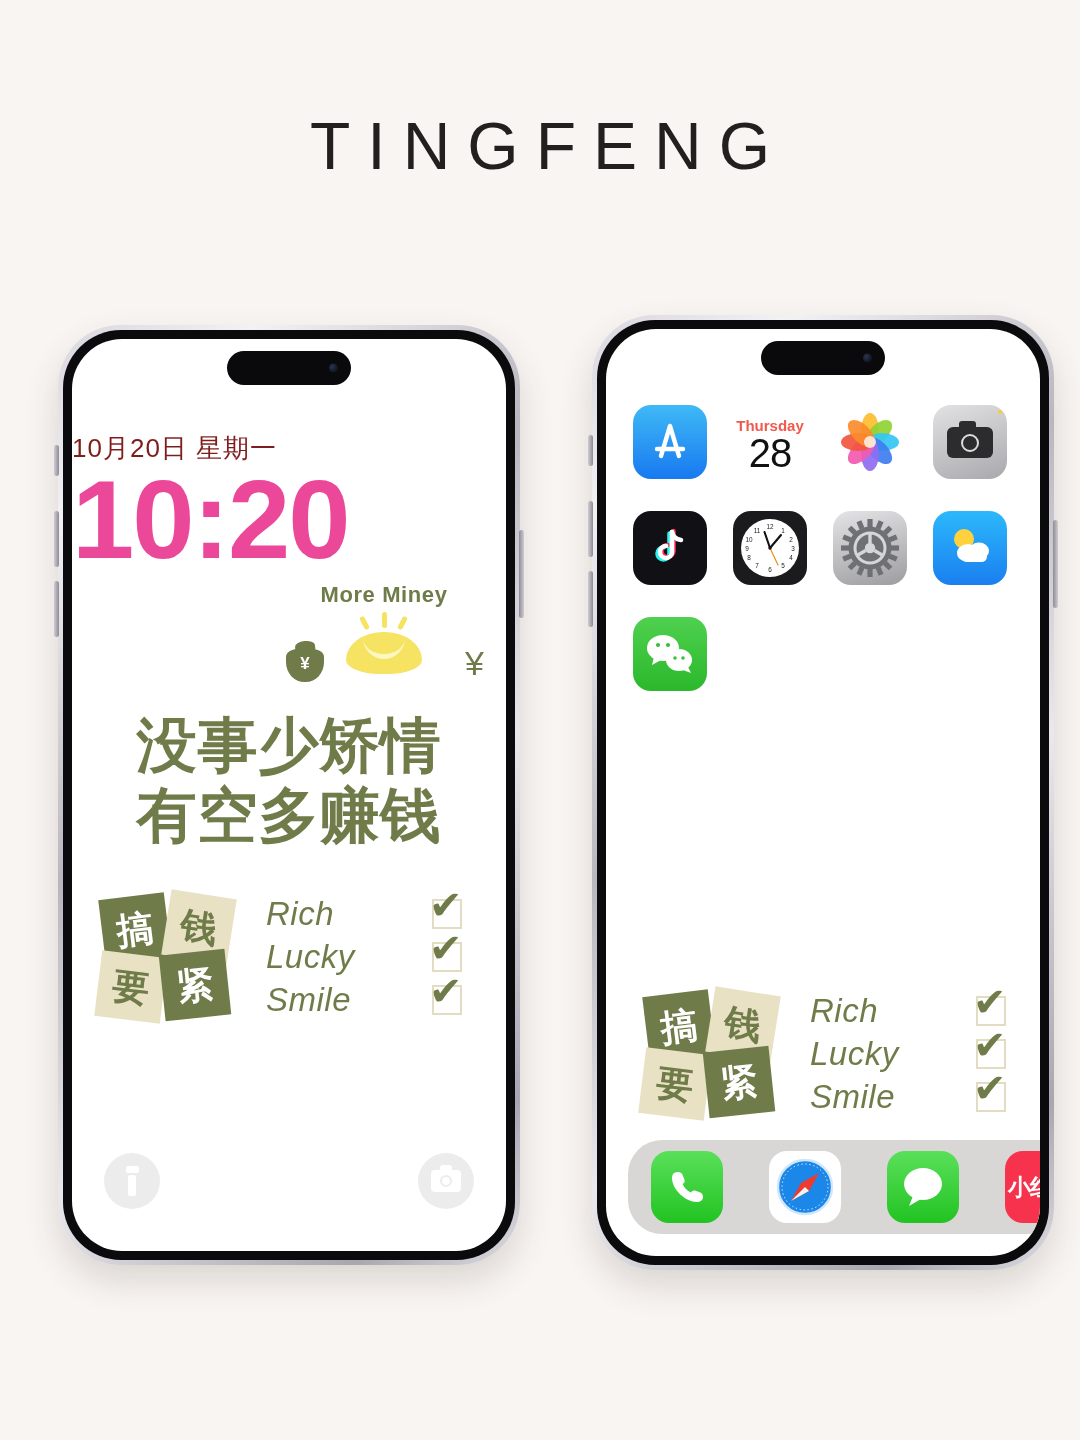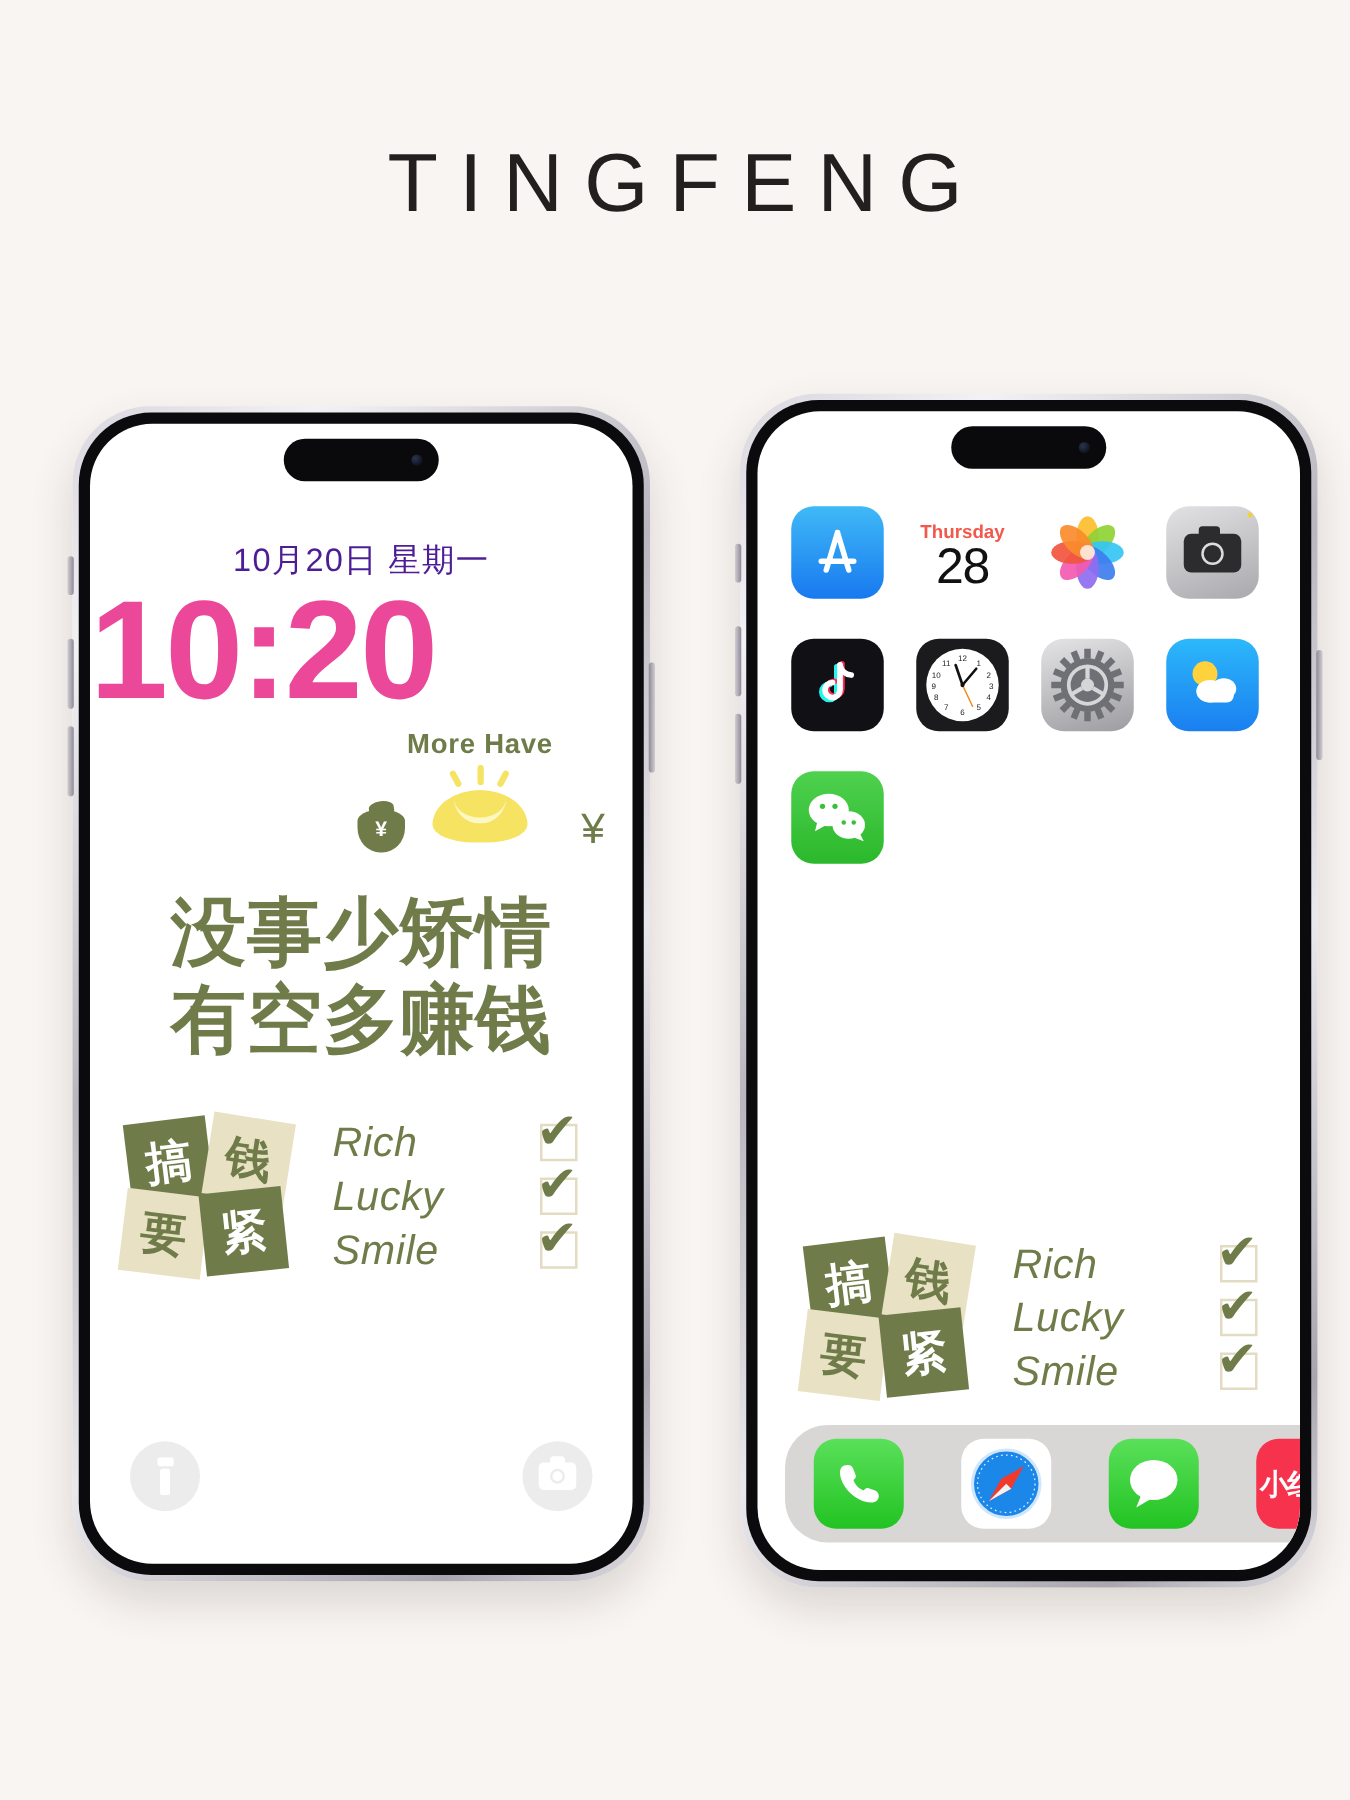--- a/index.html
+++ b/index.html
@@ -58,22 +58,22 @@
   
   .btn-side{position:absolute;background:linear-gradient(90deg,#cfccd4,#8e8b95);border-radius:3px;}
   .b-action{left:-4px;top:120px;width:5px;height:31px;}
   .b-volup{left:-4px;top:186px;width:5px;height:56px;}
   .b-voldn{left:-4px;top:256px;width:5px;height:56px;}
   .b-power{right:-4px;top:205px;width:5px;height:88px;
            background:linear-gradient(270deg,#cfccd4,#8e8b95);}
 
   
   .lock-date{
-    position:absolute;top:92px;left:0;width:100%;text-align:center;
-    font-size:26px;color:#4c1d95;letter-spacing:1px;
+    position:absolute;top:92px;left:0;width:100%;text-align:left;
+    font-size:26px;color:#7f1d1d;letter-spacing:1px;
   }
   .lock-time{
     position:absolute;top:118px;left:0;width:100%;text-align:left;
     font-size:112px;line-height:1.12;font-weight:700;
     color:#ec4899;letter-spacing:-2px;
   }
   .miney-wrap{
     position:absolute;top:243px;right:18px;width:208px;text-align:center;
   }
   .miney-text{
@@ -214,21 +214,21 @@
   <div class="btn-side b-voldn"></div>
   <div class="btn-side b-power"></div>
   <div class="phone-inner">
     <div class="screen">
       <div class="island"></div>
 
       <div class="lock-date">10月20日 星期一</div>
       <div class="lock-time">10:20</div>
 
       <div class="miney-wrap">
-        <div class="miney-text">More Have</div>
+        <div class="miney-text">More Miney</div>
         <div class="miney-art">
           <div class="ray r1"></div>
           <div class="ray r2"></div>
           <div class="ray r3"></div>
           <div class="ingot"></div>
           <div class="bag">
             <span>¥</span>
           </div>
           <div class="yen-sym">¥</div>
         </div>

